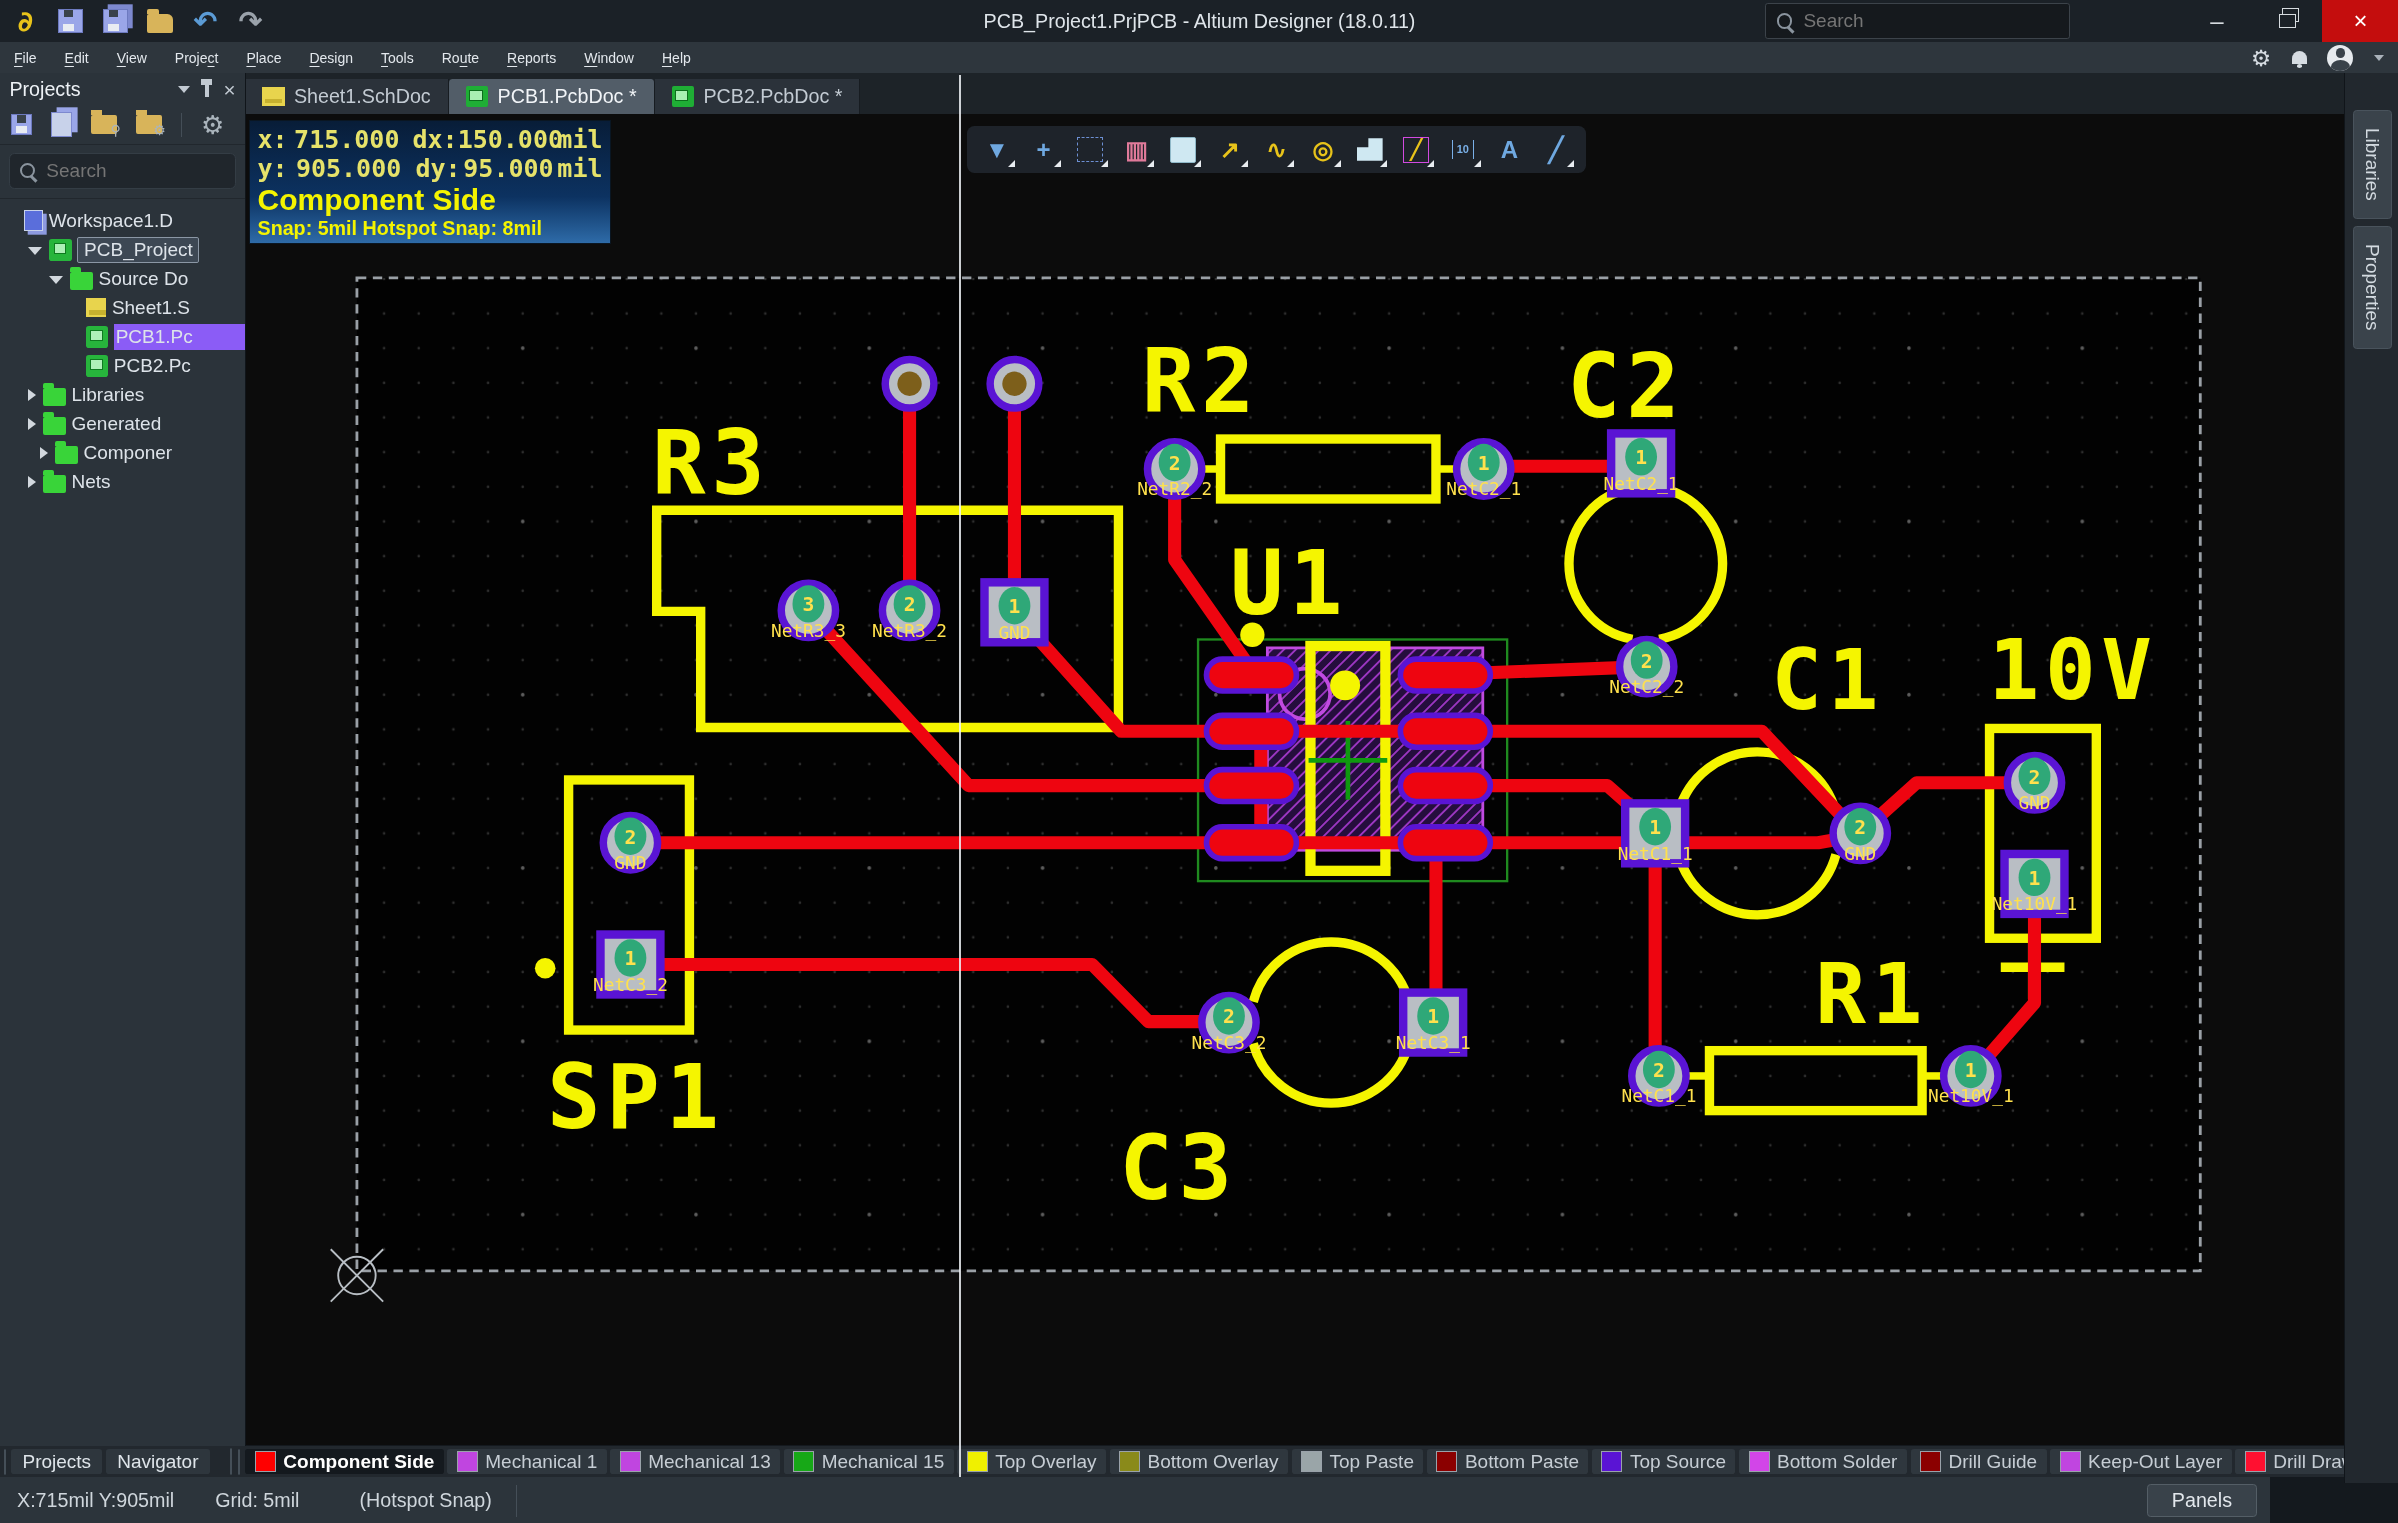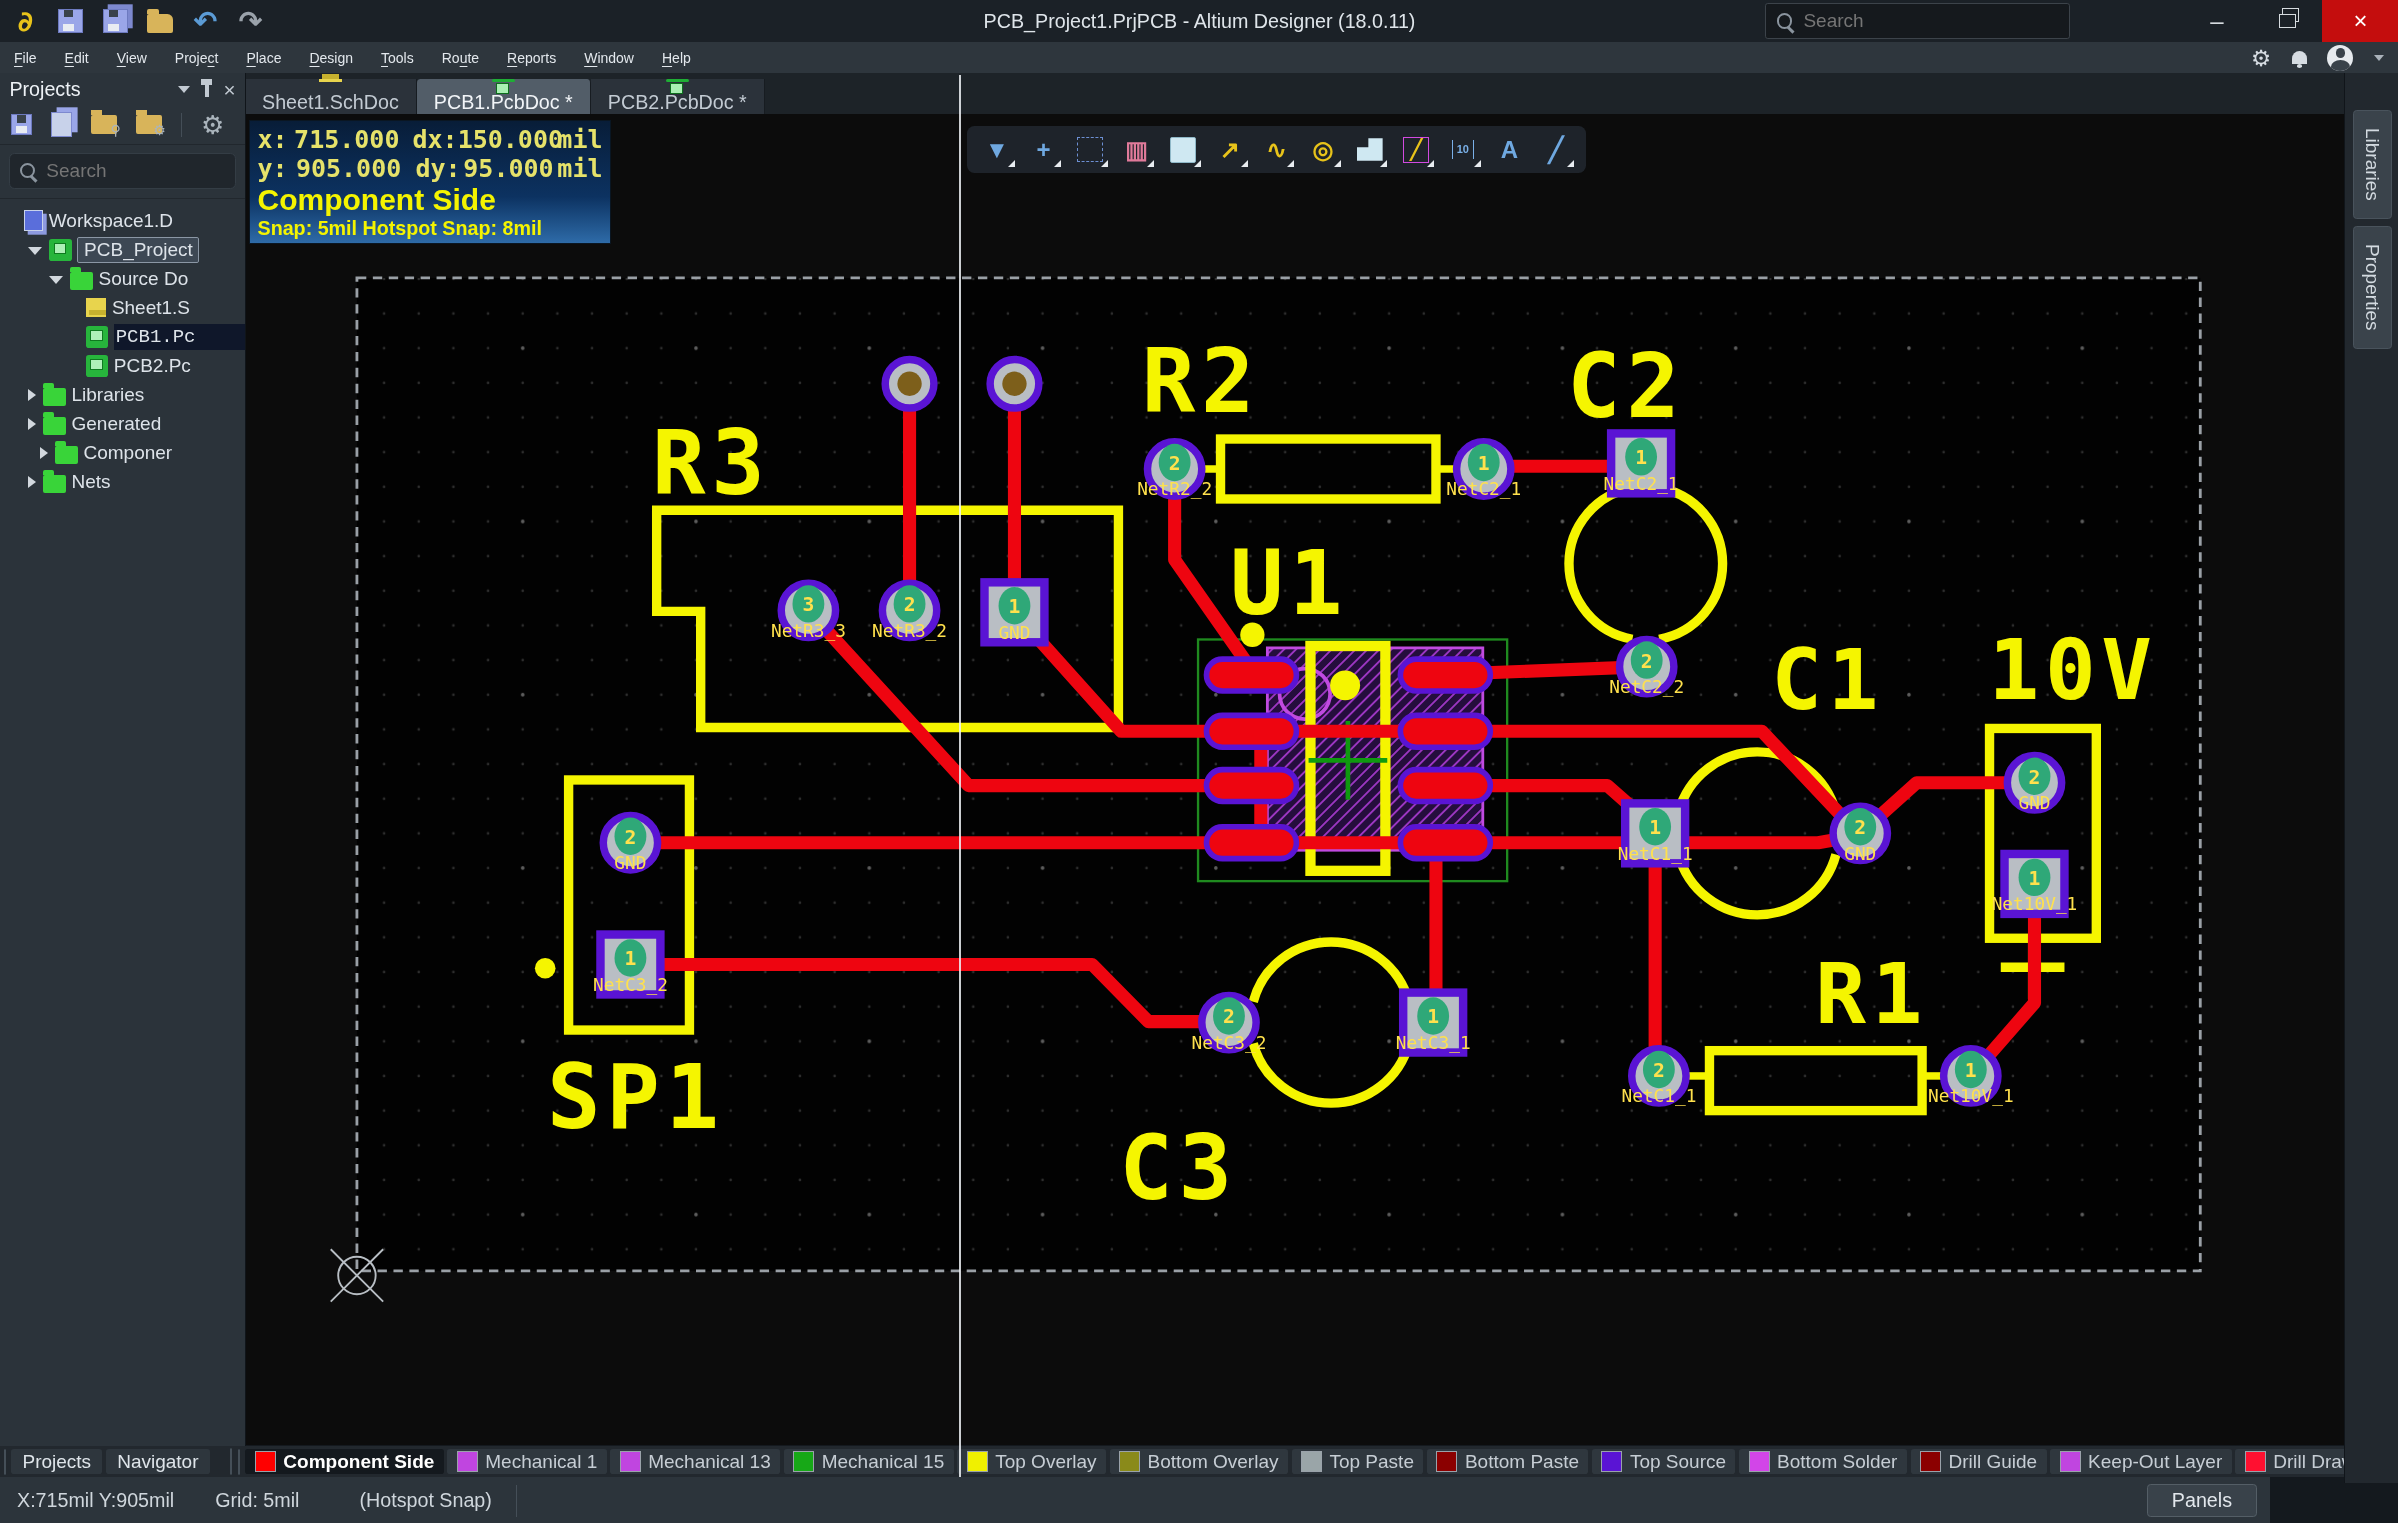--- a/index.html
+++ b/index.html
@@ -62,24 +62,24 @@
   .arr.open{border-left:7.5px solid transparent;border-right:7.5px solid transparent;border-top:8.4px solid #d2d8de;margin-top:1.9px;}
   .ticon{width:22.5px;height:22.5px;flex:none;margin:0 5.6px 0 3.7px;position:relative;}
   .ticon.ws{background:#5a6edb;border:1.9px solid #c8d2ea;box-shadow:3.7px 3.7px 0 0 #8d9ae0;width:17px;height:19px;}
   .ticon.prj,.ticon.pcbdoc{background:#27b53c;border-radius:2.8px;}
   .ticon.prj::after,.ticon.pcbdoc::after{content:"";position:absolute;left:4.7px;top:4.7px;width:10.3px;height:8.4px;background:#aef0b8;border:0.9px solid #0f7a20;}
   .ticon.folder{background:#39d439;border-radius:1.9px;height:18px;margin-top:3.7px;}
   .ticon.folder::before{content:"";position:absolute;top:-4.7px;left:0;width:10.3px;height:4.7px;background:#39d439;border-radius:1.9px 1.9px 0 0;}
   .ticon.sheet{background:#e8d44d;height:19px;width:20.6px;}
   .ticon.sheet::after{content:"";position:absolute;right:0;bottom:2.8px;left:3.7px;height:4.7px;background:#c7b12e;}
   .trow.focus .lbl{background:#3d4854;border:0.9px solid #8b97a5;padding:0.9px 5.6px;border-radius:1.9px;}
-  .trow.selected .lbl{background:#0f172a;padding:1.9px 5.6px 1.9px 1.9px;flex:1;font-family:Liberation Mono, monospace;}
+  .trow.selected .lbl{background:#8b5cf6;padding:1.9px 5.6px 1.9px 1.9px;flex:1;}
   
   #tabbar{left:245px;top:73px;width:2100px;height:41px;background:#1d2328;display:flex;align-items:flex-end;z-index:2;}
-  .dtab{height:35px;display:flex;align-items:center;gap:9.4px;padding:0 17px;font-size:19.7px;color:#c3cbd3;background:#2b323a;border-right:0.9px solid #171c21;flex-direction:column;}
+  .dtab{height:35px;display:flex;align-items:center;gap:9.4px;padding:0 17px;font-size:19.7px;color:#c3cbd3;background:#2b323a;border-right:0.9px solid #171c21;}
   .dtab.active{background:#525d68;color:#f2f5f8;border-radius:3.7px 3.7px 0 0;}
   .dicon-sch{width:22.5px;height:19px;background:#e8d44d;position:relative;}
   .dicon-sch::after{content:"";position:absolute;left:2.8px;bottom:2.8px;right:2.8px;height:4.7px;background:#c7b12e;}
   .dicon-pcb{width:22.5px;height:20.6px;background:#1fae35;border-radius:1.9px;position:relative;}
   .dicon-pcb::after{content:"";position:absolute;left:3.7px;top:3.7px;width:11.2px;height:9.4px;background:#a8f0b2;border:0.9px solid #0c6e1c;}
   
   #right-strip{left:2344px;top:73px;width:54px;height:1373px;background:#22282e;border-left:0.9px solid #10151a;z-index:6;display:flex;flex-direction:column;align-items:center;gap:7.5px;padding-top:37px;}
   .vtab{writing-mode:vertical-rl;background:#3a434b;color:#d3dae0;font-size:19px;padding:17px 7.5px;border-radius:3.7px;border:0.9px solid #49535c;}
   
   #canvas-wrap{left:245px;top:114px;width:2100px;height:1331px;background:#0c0c0c;z-index:1;}

